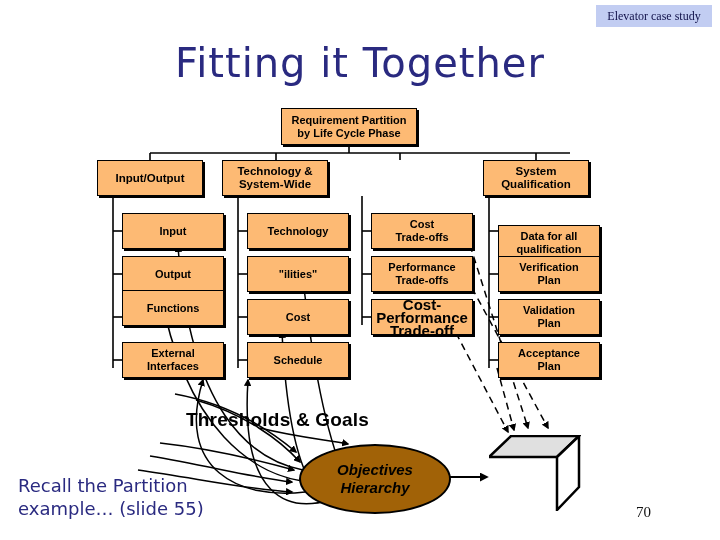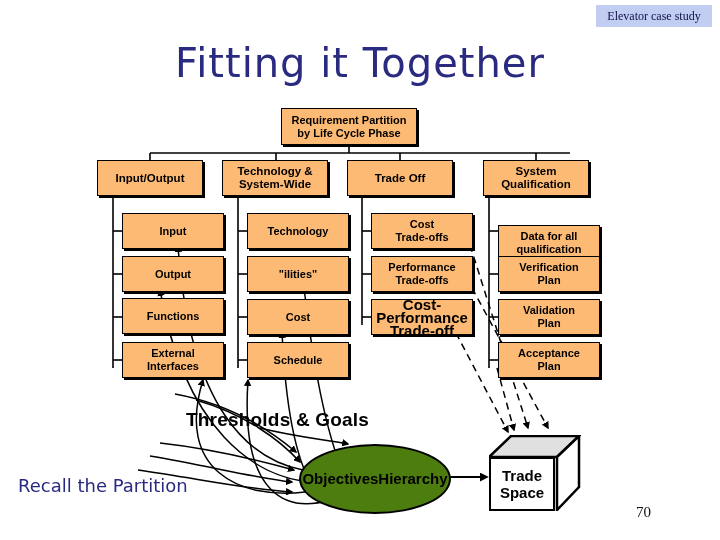--- a/index.html
+++ b/index.html
@@ -117,31 +117,32 @@
   }
 
   #objectives-node {
     position: absolute;
     left: 299px;
     top: 444px;
     width: 148px;
     height: 66px;
     border: 2.5px solid #000000;
     border-radius: 50%;
-    background: #4d7c0f;
+    background: #a16207;
     display: flex;
-    flex-direction: row;
+    flex-direction: column;
     align-items: center;
     justify-content: center;
     font-family: "Liberation Sans", sans-serif;
     font-weight: bold;
     font-size: 15px;
     line-height: 18px;
     color: #000000;
     text-align: center;
+    font-style: italic;
   }
 
   #tradespace-node {
     position: absolute;
     left: 489px;
     top: 435px;
     width: 92px;
     height: 76px;
   }
   #tradespace-node .ts-front {
@@ -269,43 +270,38 @@
       <span>
         <span>Input/Output</span>
       </span>
     </div>
     <div class="node cat" style="left:222px; top:160px; width:106px; height:36px;">
       <span>
         <span>Technology &amp;</span><br>
         <span>System-Wide</span>
       </span>
     </div>
-    <div class="node cat" style="left:347px; top:160px; width:106px; height:36px;">
-      <span>
-        <span>Trade Off</span>
-      </span>
-    </div>
     <div class="node cat" style="left:483px; top:160px; width:106px; height:36px;">
       <span>
         <span>System</span><br>
         <span>Qualification</span>
       </span>
     </div>
 
     <div class="node leaf" style="left:122px; top:213px; width:102px; height:36px;">
       <span>
         <span>Input</span>
       </span>
     </div>
     <div class="node leaf" style="left:122px; top:256px; width:102px; height:36px;">
       <span>
         <span>Output</span>
       </span>
     </div>
-    <div class="node leaf" style="left:122px; top:298px; width:102px; height:36px;">
+    <div class="node leaf" style="left:122px; top:290px; width:102px; height:36px;">
       <span>
         <span>Functions</span>
       </span>
     </div>
     <div class="node leaf" style="left:122px; top:342px; width:102px; height:36px;">
       <span>
         <span>External</span><br>
         <span>Interfaces</span>
       </span>
     </div>
@@ -380,27 +376,24 @@
     <div id="objectives-node">
       <span>Objectives</span>
       <span>Hierarchy</span>
     </div>
 
     <div id="tradespace-node">
       <svg class="ts-top" width="92" height="76" viewBox="0 0 92 76">
         <polygon points="0,22 22,1 90,1 68,22" fill="#e0e0e0" stroke="#000000" stroke-width="2.5"></polygon>
         <polygon points="68,22 90,1 90,52 68,75" fill="#ffffff" stroke="#000000" stroke-width="2.5"></polygon>
       </svg>
-      <div class="ts-front">
-        <span>Trade</span>
-        <span>Space</span>
-      </div>
     </div>
 
   </div>
 
   <div id="recall-note">
     <span>Recall the Partition</span><br>
+    <span>example… (slide 55)</span>
   </div>
 
   <div id="page-number">70</div>
 
 </div>
 
 </body></html>

